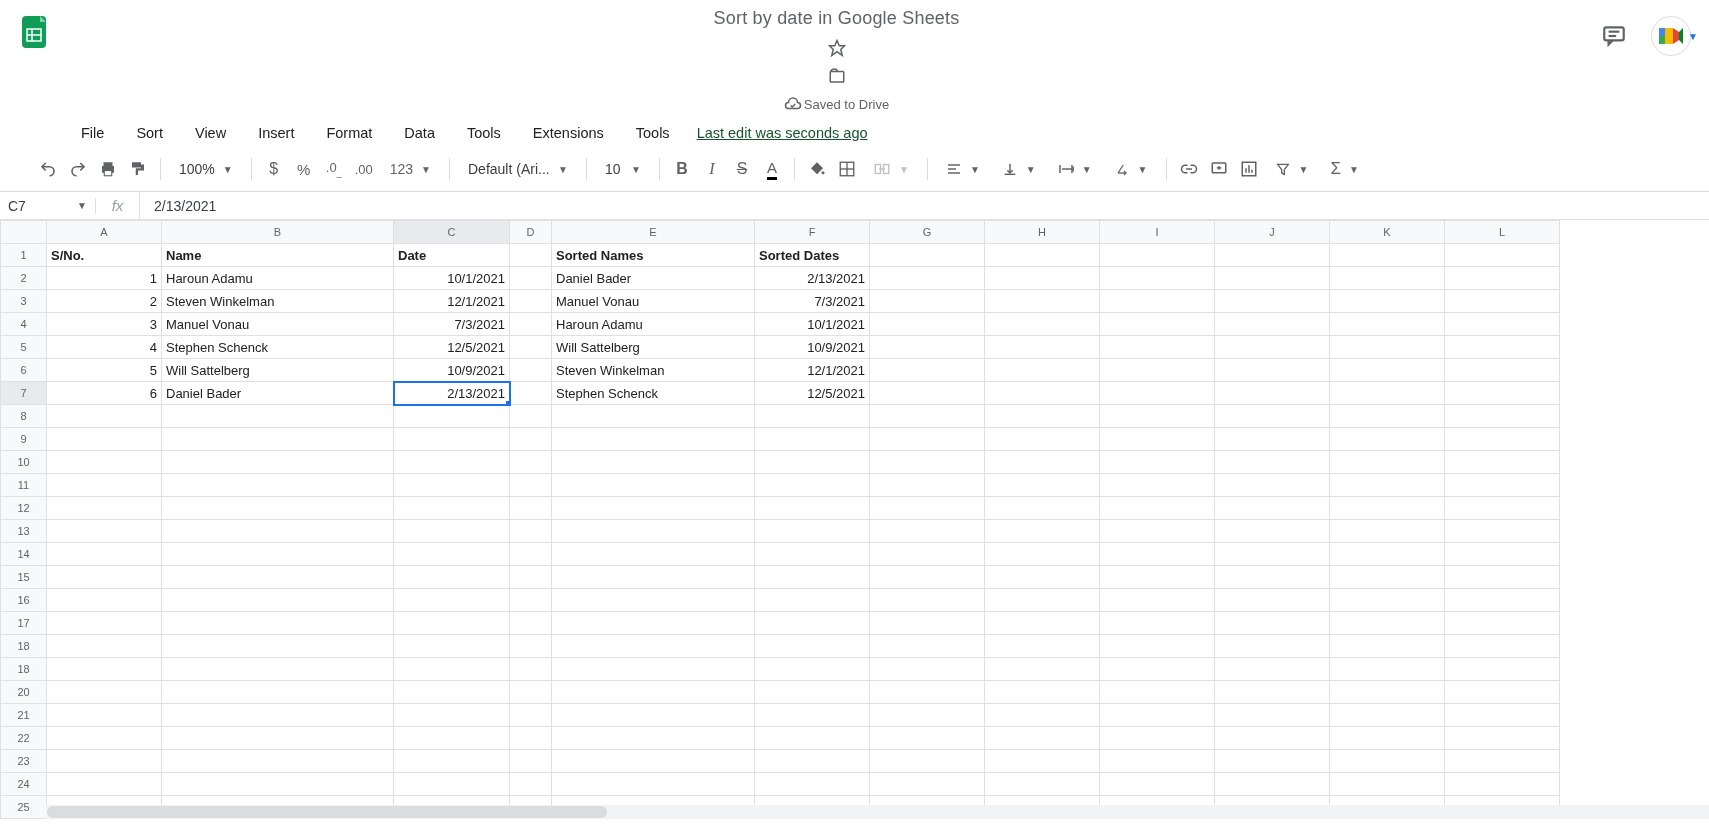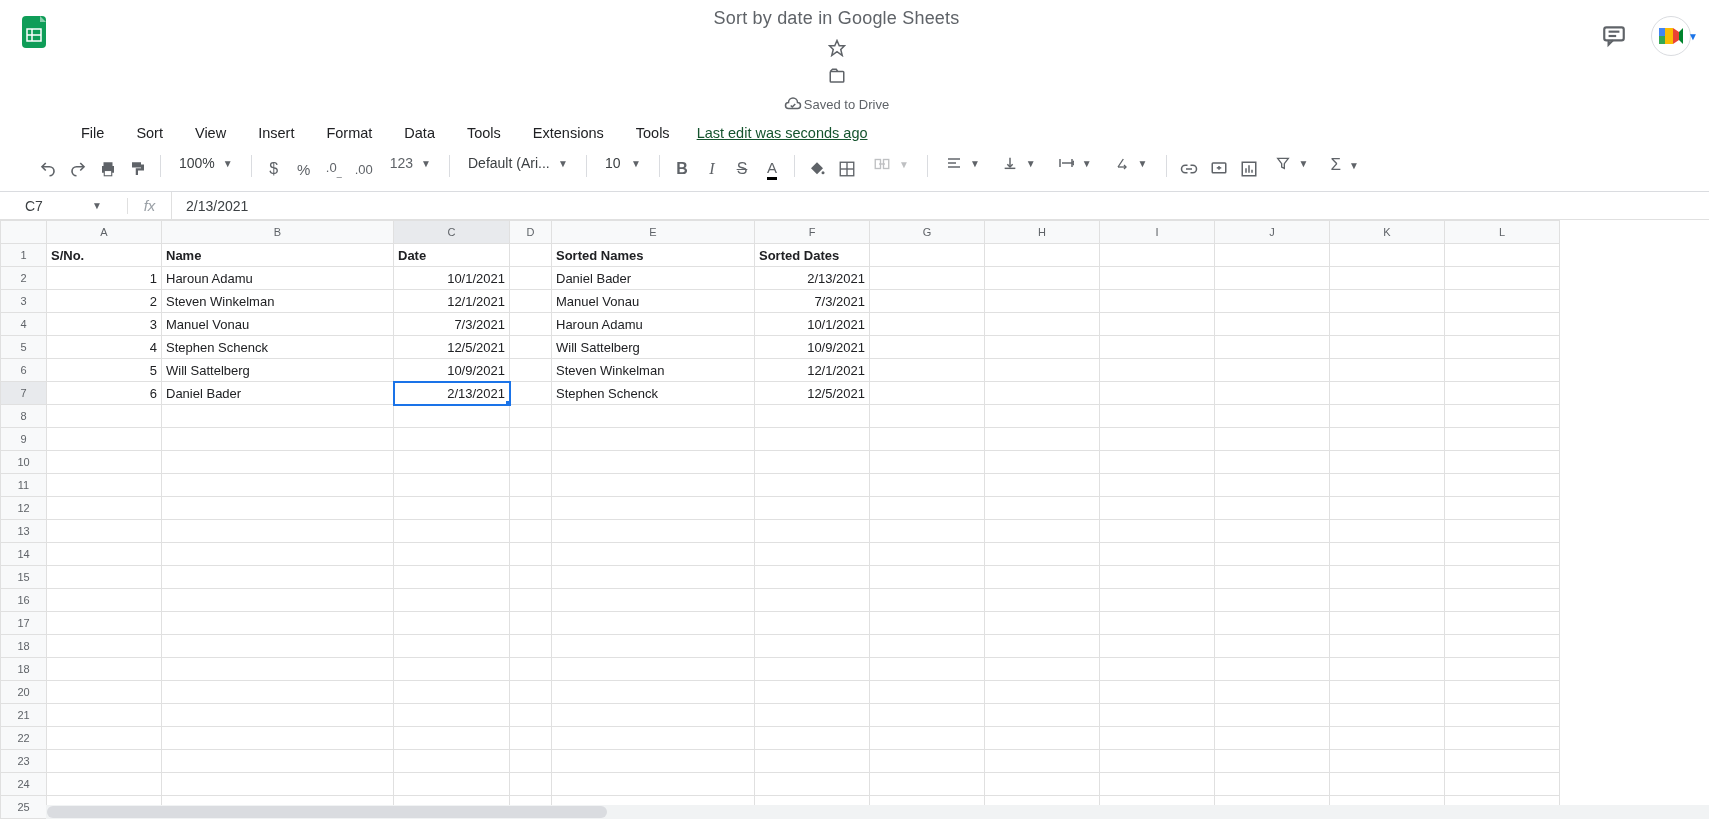--- a/index.html
+++ b/index.html
@@ -15,33 +15,33 @@
 .drive-status { font-size: 13px; color: #5f6368; display:flex; align-items:center; gap:2px; }
 .menus { display: flex; gap: 14px; margin-top: 8px; font-size: 14.5px; color: #202124; }
 .menu-item { padding: 4px 9px; border-radius: 4px; cursor: pointer; }
 .last-edit { color: #14532d; text-decoration: underline; margin-left: 4px; padding:4px 0; font-size:14.5px; }
 .top-right { display:flex; align-items:center; gap: 24px; margin-top: 8px; }
 .meet-btn { width: 40px; height: 40px; border-radius: 50%; border:1px solid #dadce0; display:flex; align-items:center; justify-content:center; position:relative; }
 .meet-badge { width:24px; height:16px; }
 .dropdown-caret { position:absolute; right:-8px; top:14px; font-size:10px; color:#1a73e8; }
 
 
-.toolbar-wrap { border-bottom: 1px solid #dadce0; padding: 6px 18px 8px 34px; display:flex; align-items:flex-start; gap: 2px; margin-top: 4px; }
+.toolbar-wrap { border-bottom: 1px solid #dadce0; padding: 6px 18px 8px 34px; display:flex; align-items:center; gap: 2px; margin-top: 4px; }
 .tbtn { height: 28px; min-width: 28px; border-radius:4px; display:flex; align-items:center; justify-content:center; color:#5f6368; padding:0 4px; cursor:pointer; }
 .tsep { width:1px; height:22px; background:#dadce0; margin:0 6px; }
 .tsel { display:flex; align-items:center; gap:8px; padding:0 10px; color:#5f6368; font-size:14px; }
 .zoom-val { font-size:14px; color:#3c4043; }
 .font-name { font-size:14px; color:#3c4043; width:82px; overflow:hidden; white-space:nowrap; text-overflow:ellipsis; }
 .font-size { font-size:14px; color:#3c4043; }
 .caret { font-size:10px; color:#5f6368; }
 .text-color-underline { border-bottom: 3px solid #000; padding-bottom:1px; }
 
 
 .formula-bar { display:flex; align-items:center; height: 28px; border-bottom:1px solid #e0e0e0; }
-.name-box { width: 128px; border-right: 1px solid #e0e0e0; display:flex; align-items:center; padding: 0 25px; font-size:14px; color:#3c4043; justify-content: space-between; }
+.name-box { width: 96px; border-right: 1px solid #e0e0e0; display:flex; align-items:center; padding: 0 8px; font-size:14px; color:#3c4043; justify-content: space-between; }
 .fx { width: 44px; text-align:center; font-style: italic; color:#9aa0a6; font-size:15px; border-right: 1px solid #e0e0e0; height:100%; display:flex; align-items:center; justify-content:center; }
 .formula-val { padding-left: 14px; font-size: 14px; color:#3c4043; }
 
 
 .grid { position:relative; font-size: 13px; }
 table { border-collapse: collapse; table-layout: fixed; }
 th, td { border: 1px solid #e0e0e0; height: 23px; padding: 0 4px; overflow:hidden; white-space:nowrap; }
 th { background: #f8f9fa; color:#5f6368; font-weight: 400; text-align:center; font-size: 11px; }
 .rowhdr { background: #f8f9fa; color:#5f6368; text-align:center; font-size: 11px; width: 46px; }
 .corner { background:#f8f9fa; width:46px; }

